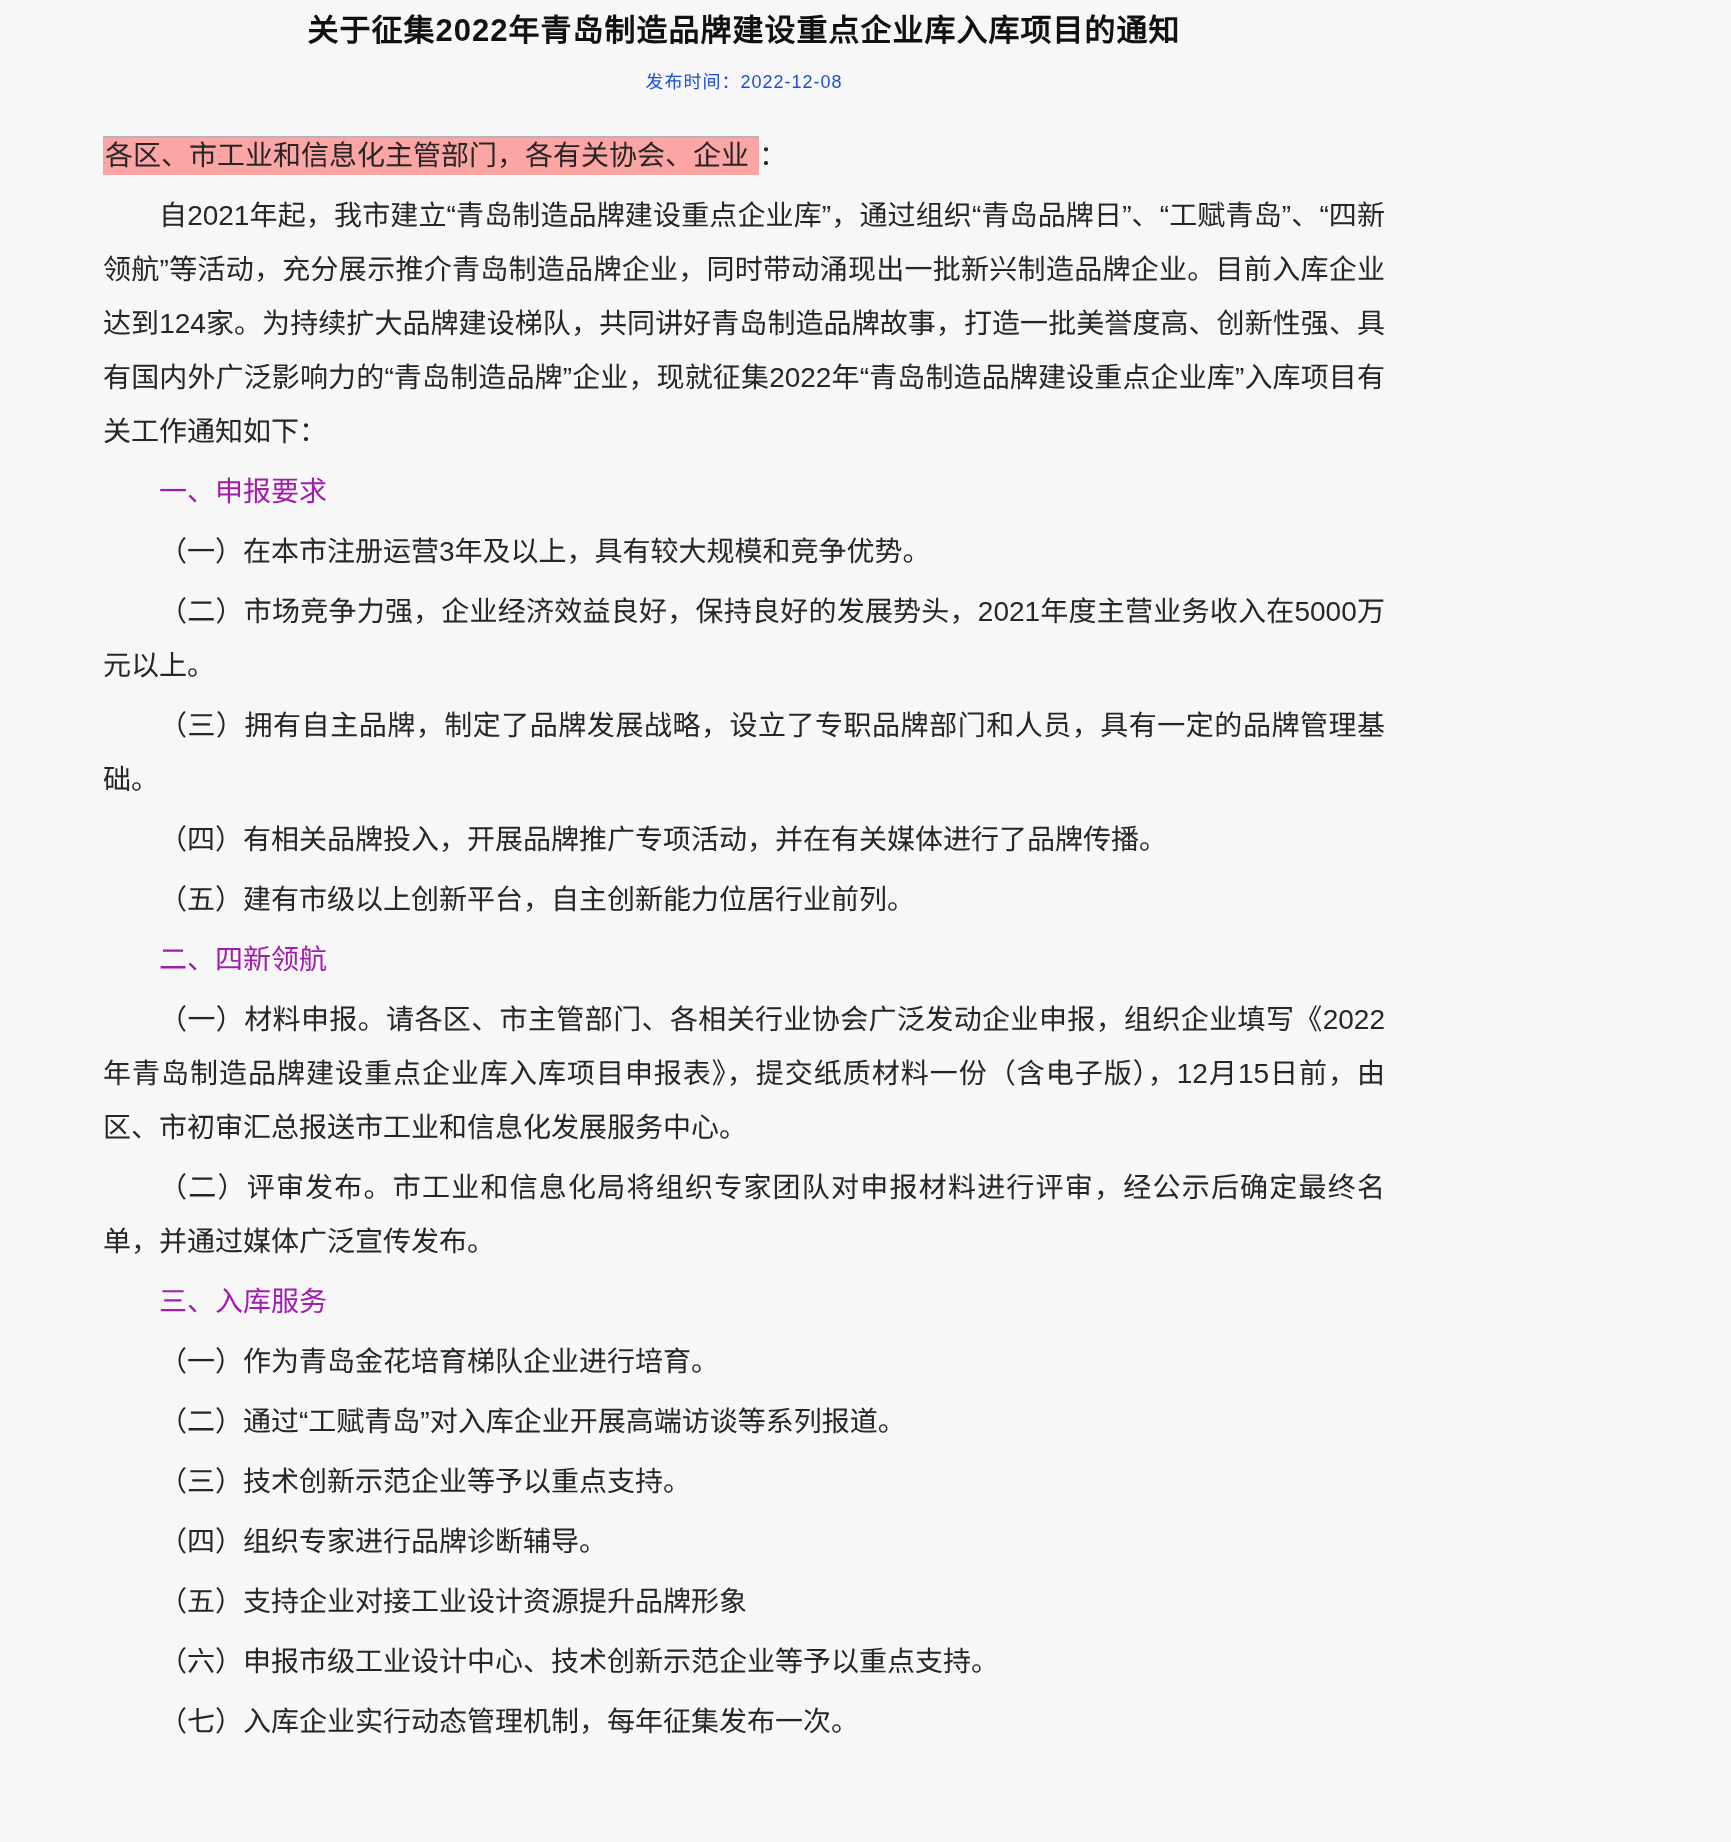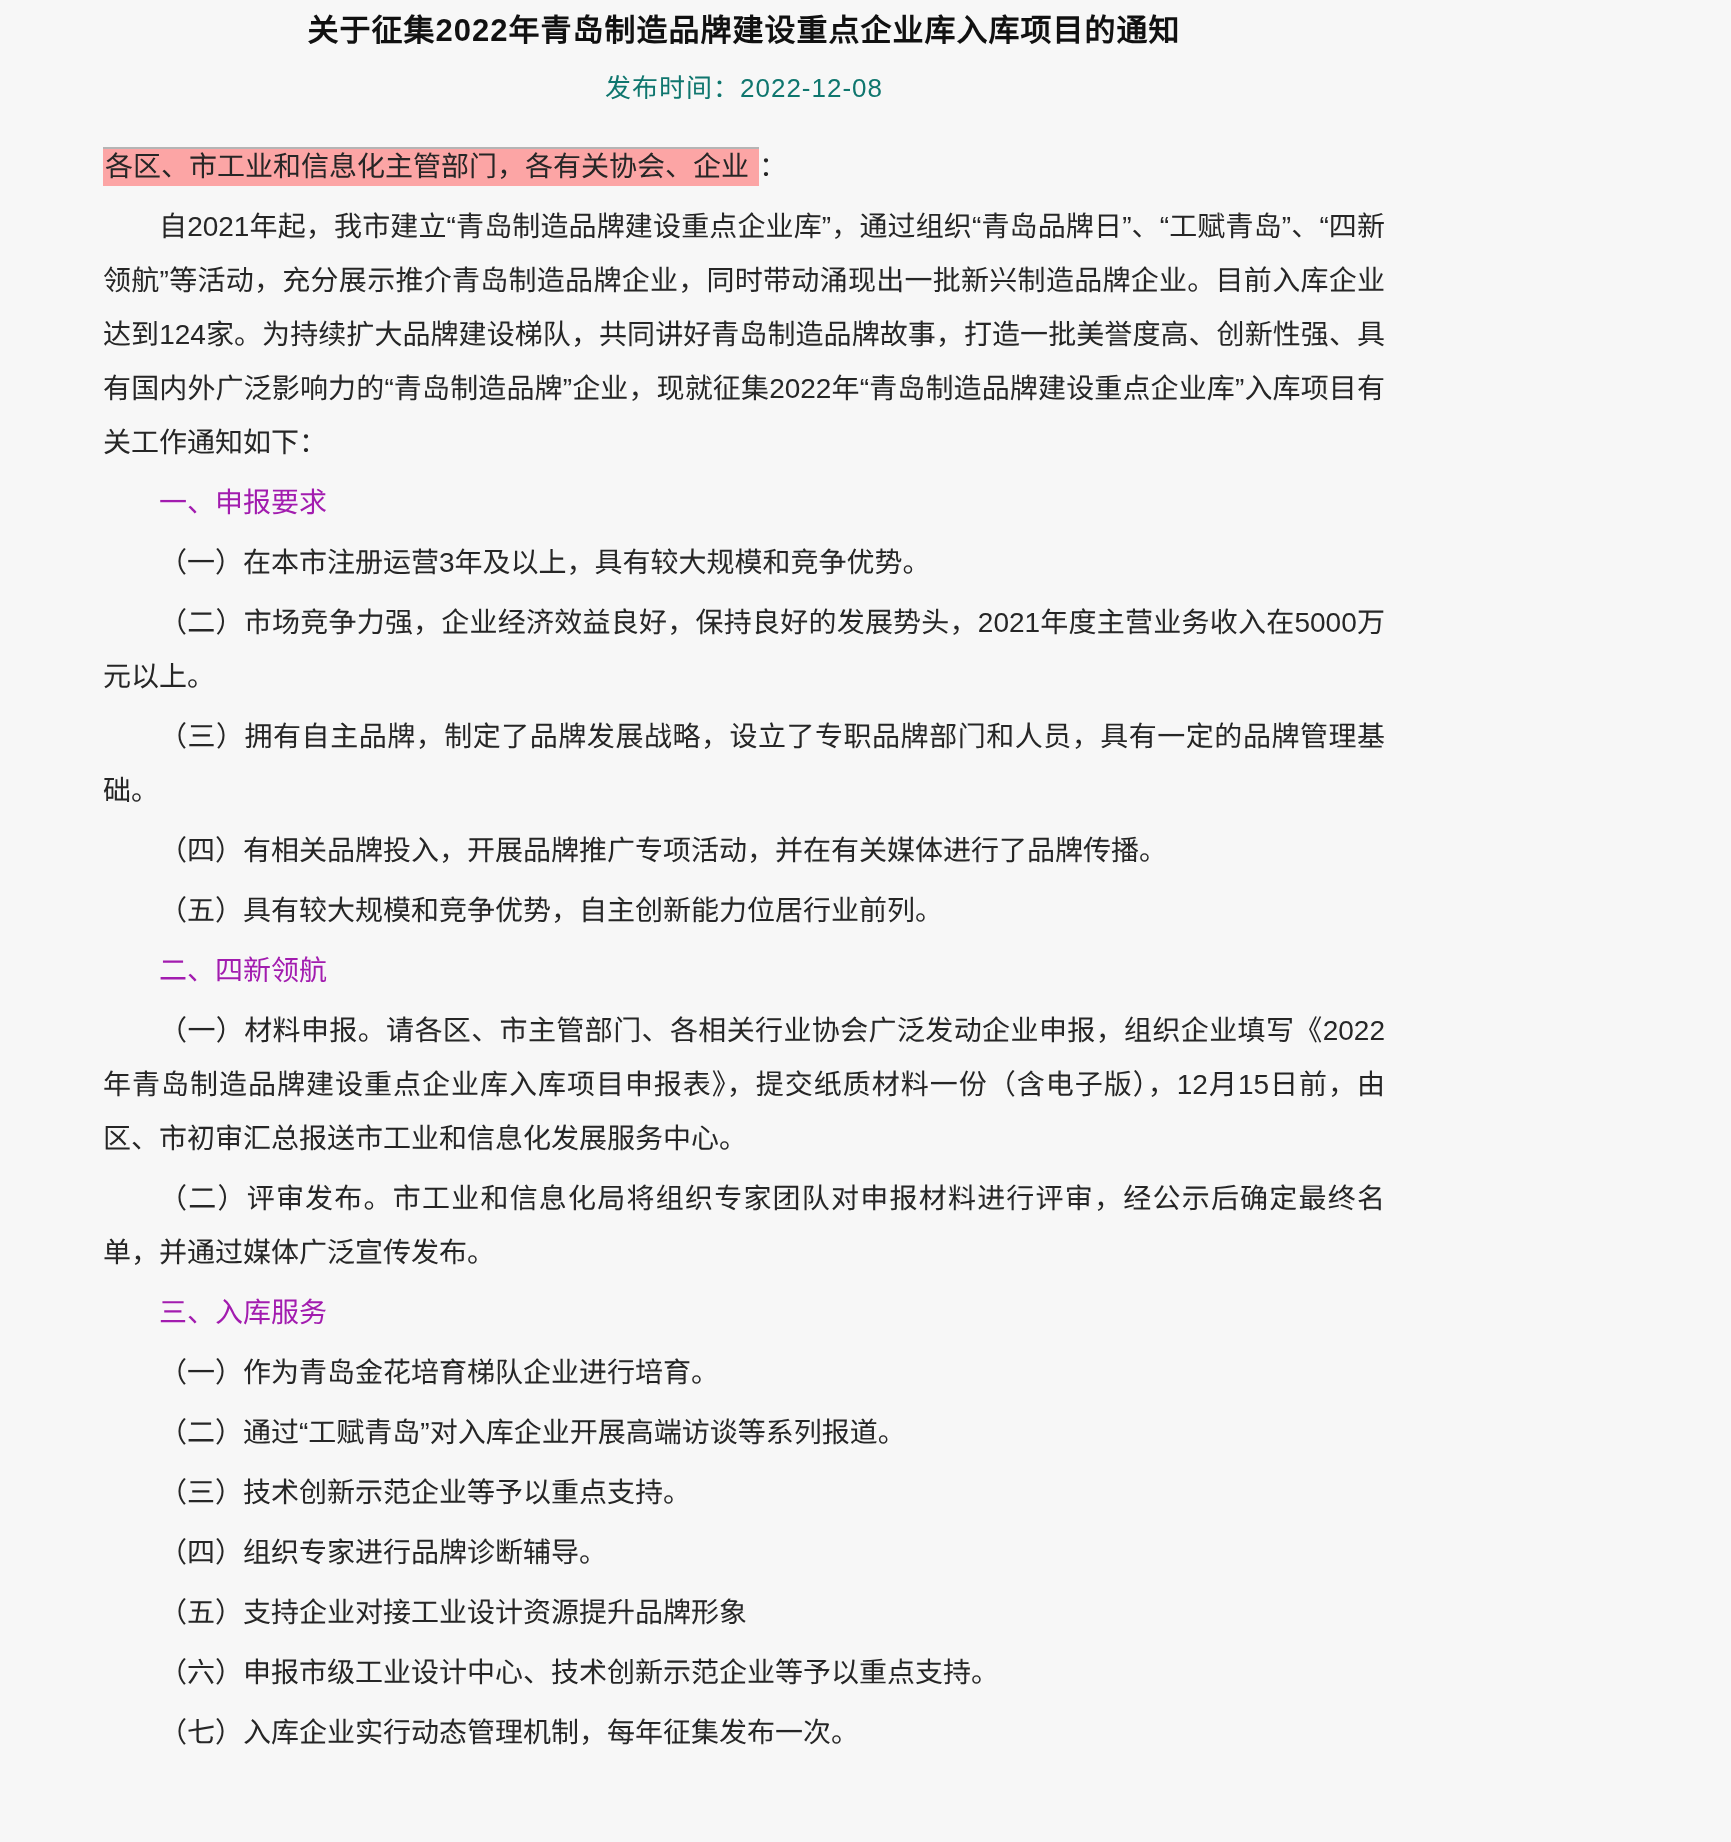--- a/index.html
+++ b/index.html
@@ -26,22 +26,22 @@
     text-align: center;
     font-size: 31px;
     line-height: 1.25;
     font-weight: 700;
     color: #111111;
     letter-spacing: 1px;
   }
   .publish-line {
     margin-top: 16px;
     text-align: center;
-    font-size: 26px;
-    color: #0f766e;
+    font-size: 18px;
+    color: #1d4ed8;
     letter-spacing: 1px;
   }
   .doc-body {
     margin-top: 36px;
     font-size: 28px;
     line-height: 54px;
     text-align: justify;
   }
   .doc-body p {
     margin: 0 0 6px 0;
@@ -80,21 +80,21 @@
         <span class="hl">各区、市工业和信息化主管部门，各有关协会、企业</span><span>：</span>
       </p>
 
       <p class="indent">自2021年起，我市建立“青岛制造品牌建设重点企业库”，通过组织“青岛品牌日”、“工赋青岛”、“四新领航”等活动，充分展示推介青岛制造品牌企业，同时带动涌现出一批新兴制造品牌企业。目前入库企业达到124家。为持续扩大品牌建设梯队，共同讲好青岛制造品牌故事，打造一批美誉度高、创新性强、具有国内外广泛影响力的“青岛制造品牌”企业，现就征集2022年“青岛制造品牌建设重点企业库”入库项目有关工作通知如下：</p>
 
       <p class="section-heading">一、申报要求</p>
       <p class="indent">（一）在本市注册运营3年及以上，具有较大规模和竞争优势。</p>
       <p class="indent">（二）市场竞争力强，企业经济效益良好，保持良好的发展势头，2021年度主营业务收入在5000万元以上。</p>
       <p class="indent">（三）拥有自主品牌，制定了品牌发展战略，设立了专职品牌部门和人员，具有一定的品牌管理基础。</p>
       <p class="indent">（四）有相关品牌投入，开展品牌推广专项活动，并在有关媒体进行了品牌传播。</p>
-      <p class="indent">（五）具有较大规模和竞争优势，自主创新能力位居行业前列。</p>
+      <p class="indent">（五）建有市级以上创新平台，自主创新能力位居行业前列。</p>
 
       <p class="section-heading">二、四新领航</p>
       <p class="indent">（一）材料申报。请各区、市主管部门、各相关行业协会广泛发动企业申报，组织企业填写《2022年青岛制造品牌建设重点企业库入库项目申报表》，提交纸质材料一份（含电子版），12月15日前，由区、市初审汇总报送市工业和信息化发展服务中心。</p>
       <p class="indent">（二）评审发布。市工业和信息化局将组织专家团队对申报材料进行评审，经公示后确定最终名单，并通过媒体广泛宣传发布。</p>
 
       <p class="section-heading">三、入库服务</p>
       <p class="indent">（一）作为青岛金花培育梯队企业进行培育。</p>
       <p class="indent">（二）通过“工赋青岛”对入库企业开展高端访谈等系列报道。</p>
       <p class="indent">（三）技术创新示范企业等予以重点支持。</p>
       <p class="indent">（四）组织专家进行品牌诊断辅导。</p>

